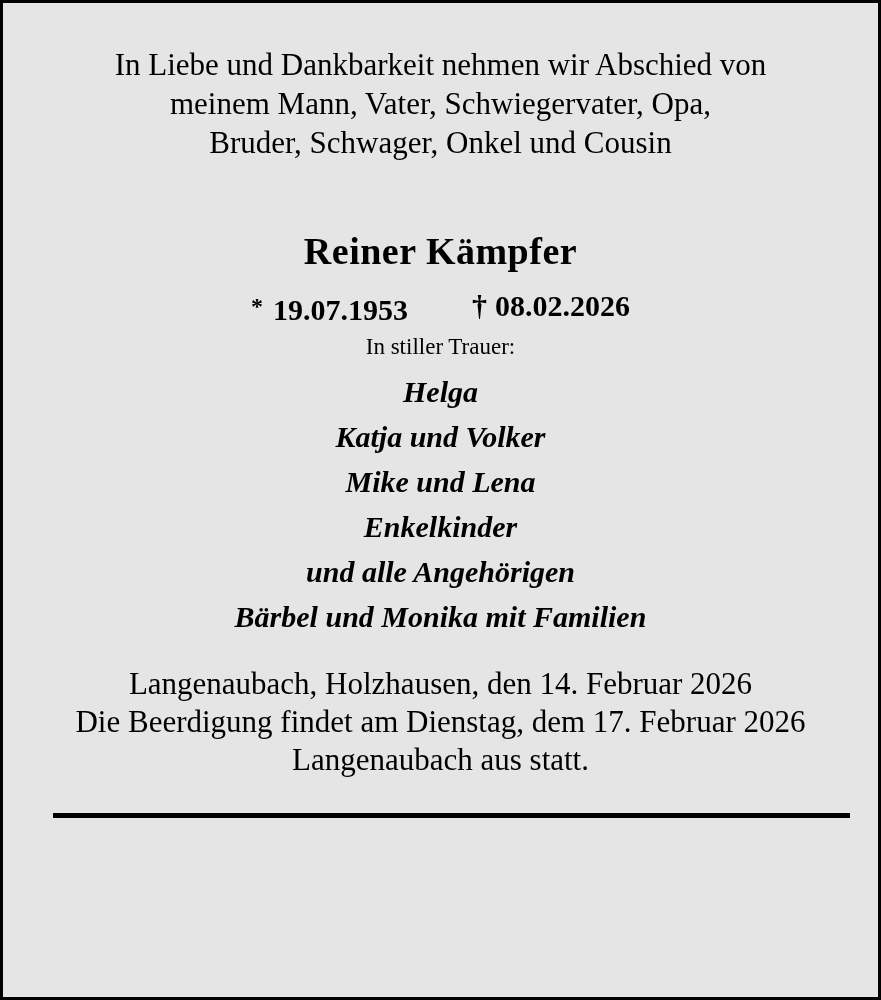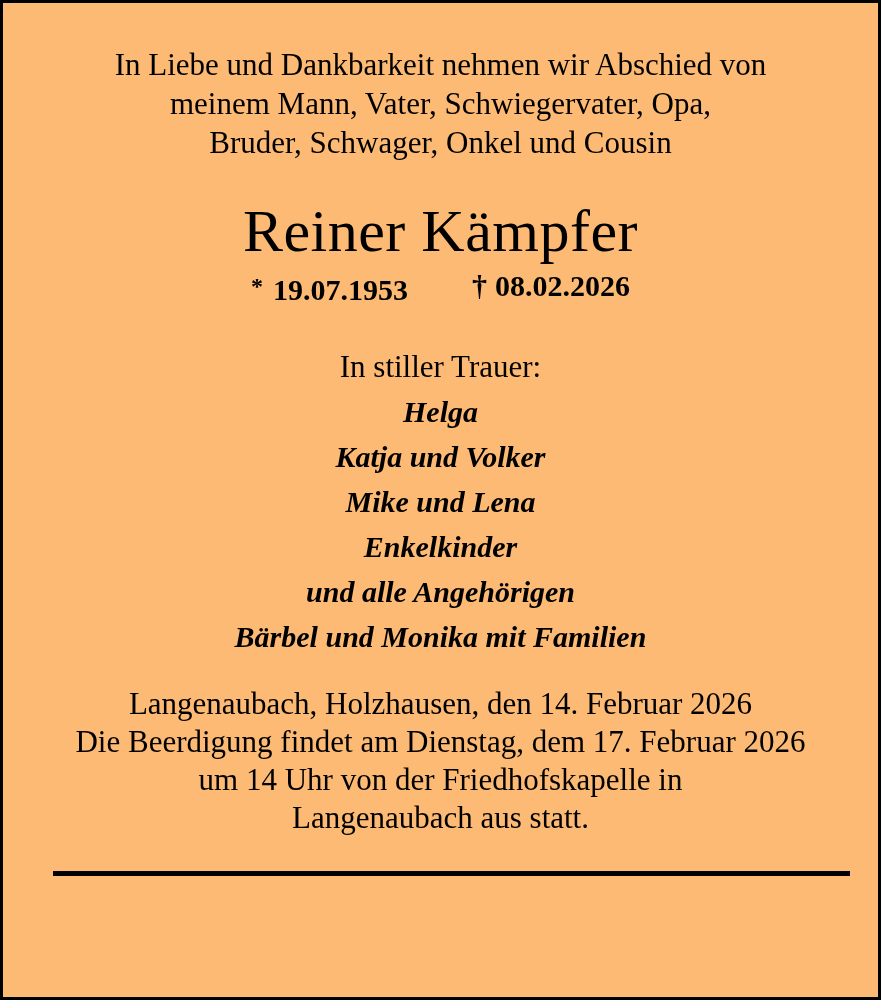--- a/index.html
+++ b/index.html
@@ -5,38 +5,38 @@
   * { margin: 0; padding: 0; box-sizing: border-box; }
   html, body {
     background: #ffffff;
     font-family: "Liberation Serif", "DejaVu Serif", serif;
     color: #000000;
   }
   .page {
     width: 881px;
     height: 1000px;
     border: 3px solid #000000;
-    background: #fdba74;
+    background: #e5e5e5;
     display: flex;
     flex-direction: column;
     align-items: center;
     overflow: hidden;
   }
   .center { text-align: center; width: 100%; }
 
   .intro {
     margin-top: 42px;
     font-size: 31px;
     line-height: 39px;
   }
   .deceased-name {
-    margin-top: 38px;
-    font-size: 60px;
+    margin-top: 58px;
+    font-size: 38px;
     line-height: 62px;
-    font-weight: normal;
+    font-weight: bold;
     letter-spacing: 0.5px;
   }
   .life-dates {
     margin-top: 6px;
     display: flex;
     justify-content: flex-start;
     gap: 64px;
     font-size: 30px;
     line-height: 36px;
     font-weight: bold;
@@ -47,22 +47,21 @@
     font-size: 24px;
     vertical-align: 6px;
     margin-right: 10px;
   }
   .cross-symbol {
     font-weight: bold;
     font-size: 30px;
     margin-right: 8px;
   }
   .mourning-label {
-    margin-top: 40px;
-    font-size: 31px;
+    font-size: 23px;
     line-height: 37px;
   }
   .mourners {
     margin-top: 4px;
     font-size: 30px;
     line-height: 45px;
     font-weight: bold;
     font-style: italic;
   }
   .place-date {
@@ -114,20 +113,19 @@
     <div>Mike und Lena</div>
     <div>Enkelkinder</div>
     <div>und alle Angehörigen</div>
     <div>Bärbel und Monika mit Familien</div>
   </div>
 
   <div class="place-date center">Langenaubach, Holzhausen, den 14. Februar 2026</div>
 
   <div class="funeral center">
     <div>Die Beerdigung findet am Dienstag, dem 17. Februar 2026</div>
-    <div>um 14 Uhr von der Friedhofskapelle in</div>
     <div>Langenaubach aus statt.</div>
   </div>
 
   <div class="divider"></div>
 
 
 </div>
 
 </body></html>

